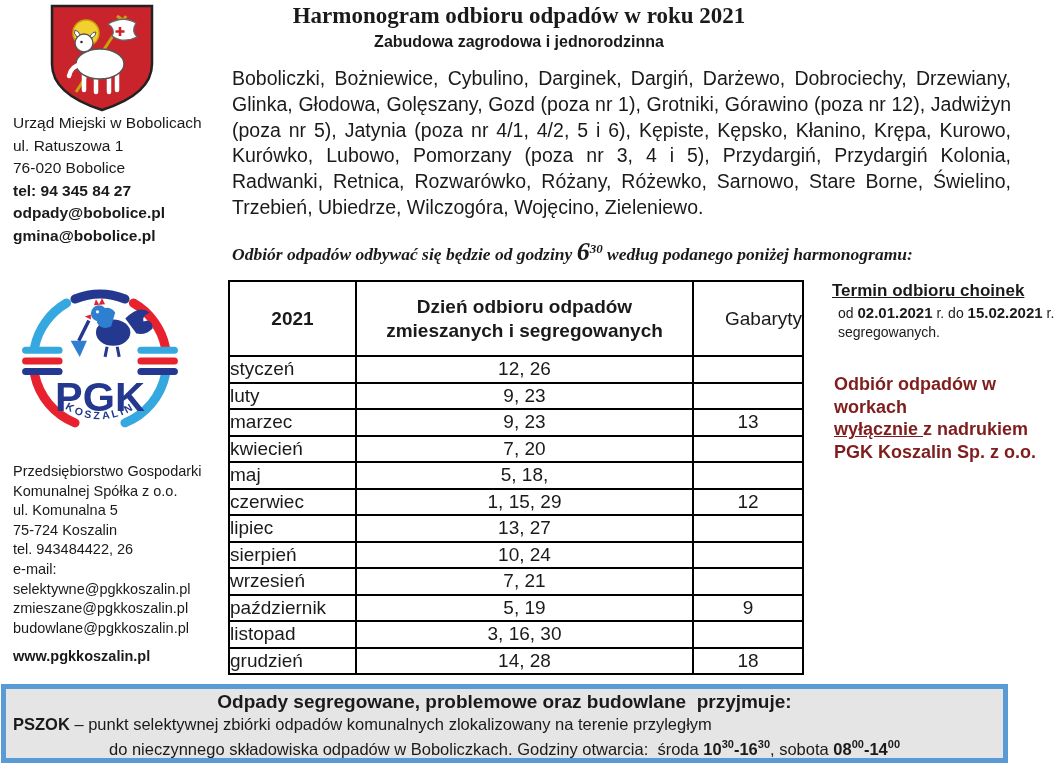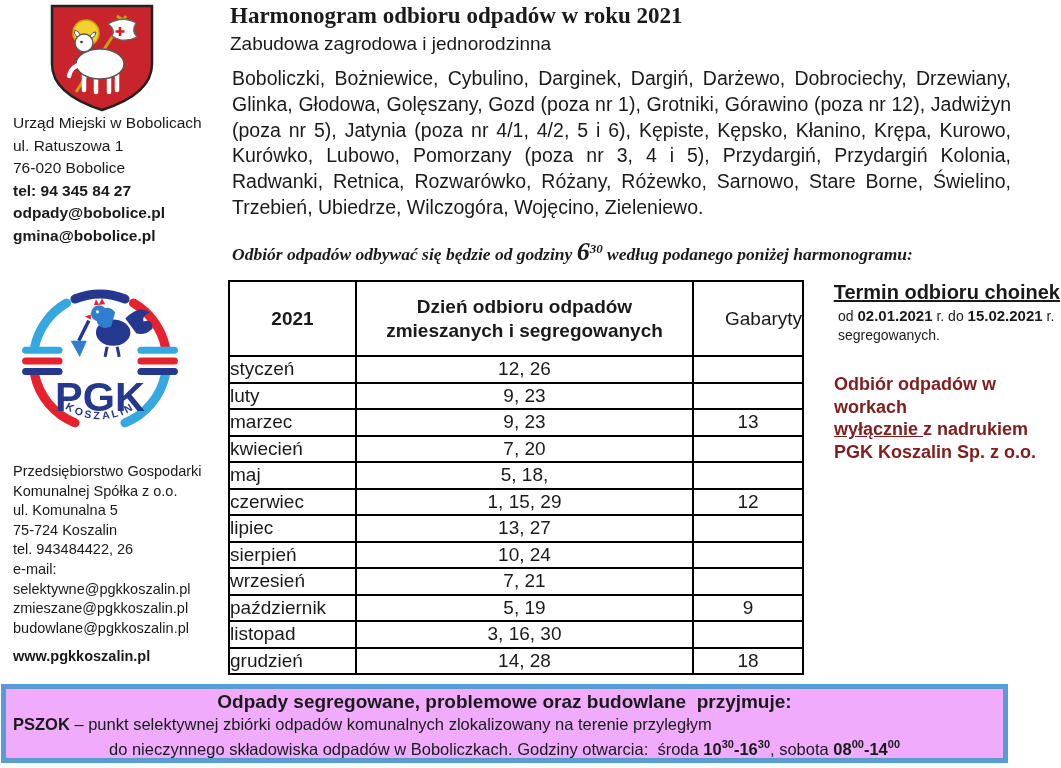--- a/index.html
+++ b/index.html
@@ -12,51 +12,51 @@
   .u{text-decoration:underline;}
 
   
   .shield-svg{left:46px;top:2px;width:112px;height:112px;}
   .office{left:13px;top:112px;font-size:15.5px;line-height:22.5px;}
   .pgk-logo{left:14px;top:280px;width:172px;height:172px;}
   .company{left:13px;top:462px;font-size:14.5px;line-height:19.6px;}
   .company .gap{margin-top:9px;}
 
   
-  .title-wrap{left:230px;top:2px;width:578px;text-align:left;}
+  .title-wrap{left:230px;top:2px;width:578px;text-align:center;}
   .doc-title{font-family:"Liberation Serif", serif;font-weight:bold;font-size:23px;line-height:27px;}
-  .doc-subtitle{font-size:19px;margin-top:4px;}
+  .doc-subtitle{font-size:16px;margin-top:4px;font-weight:bold;}
 
   .villages{left:232px;top:66px;width:779px;font-size:19.5px;line-height:25.8px;text-align:justify;}
 
   .note-line{left:232px;top:241px;width:730px;font-family:"Liberation Serif", serif;
     font-style:italic;font-weight:bold;font-size:17.5px;}
   .note-line .big6{font-size:26px;line-height:17px;}
   .note-line sup{font-size:13px;}
 
   
   .sched{left:228px;top:280px;border-collapse:collapse;table-layout:fixed;border-radius:29px;}
   .sched td,.sched th{border:2px solid #000;font-size:19px;padding:0;background:#fff;}
   .sched th{height:73px;font-weight:bold;text-align:center;line-height:24px;}
   .sched th.gab{font-weight:normal;padding-left:31px;}
   .sched td{height:24.5px;}
   .sched td.month{text-align:left;}
   .sched td.days,.sched td.bulky{text-align:center;}
   .c-year{width:127px;} .c-days{width:337px;} .c-bulky{width:96px;}
 
   
   .trees{left:832px;top:281px;width:228px;}
-  .trees-title{font-weight:bold;text-decoration:underline;font-size:20px;text-align:right;}
+  .trees-title{font-weight:bold;text-decoration:underline;font-size:17px;text-align:left;}
   .trees-body{font-size:14px;line-height:18.8px;margin-top:3px;padding-left:6px;}
   .trees-body .b{font-size:15px;}
 
   .red-notice{left:834px;top:373px;width:228px;font-weight:bold;font-size:18px;line-height:22.5px;}
 
   
-  .pszok-box{left:1px;top:684px;width:997px;height:69px;border:5px solid #5b9bd5;background:#f0abfc;}
+  .pszok-box{left:1px;top:684px;width:997px;height:69px;border:5px solid #5b9bd5;background:#e5e5e5;}
   .pszok-h{font-weight:bold;font-size:19px;text-align:center;margin-top:2px;white-space:pre-wrap;}
   .pszok-l2{font-size:16.5px;margin-left:7px;margin-top:2px;white-space:pre-wrap;}
   .pszok-l3{font-size:16.5px;text-align:center;margin-top:4px;white-space:pre-wrap;}
   .pszok-l2 .b,.pszok-l3 .b{font-weight:bold;}
   .pszok-l3 sup{font-size:11px;font-weight:bold;}
 </style>
 </head>
 <body>
 
 <div class="abs page" style="left:0;top:0;width:1061px;height:768px;">

